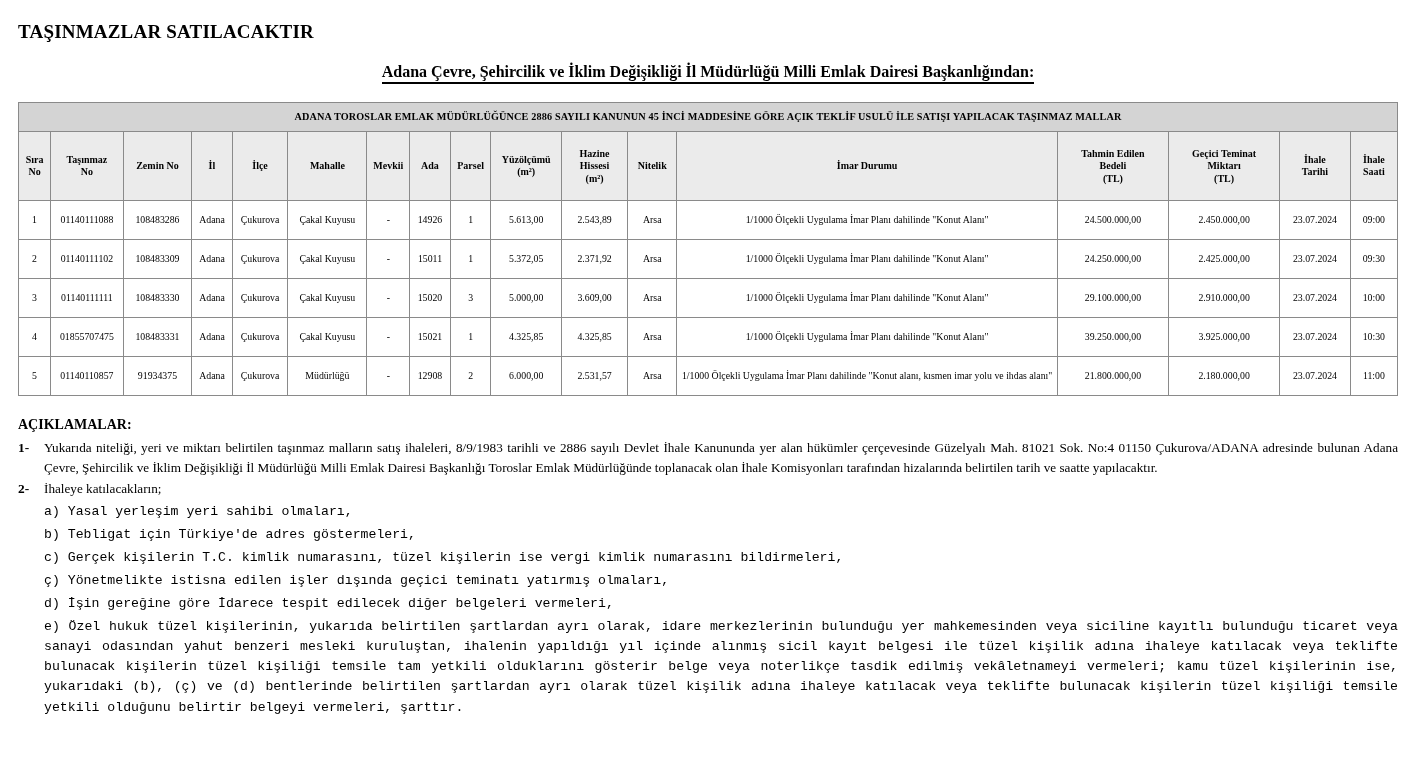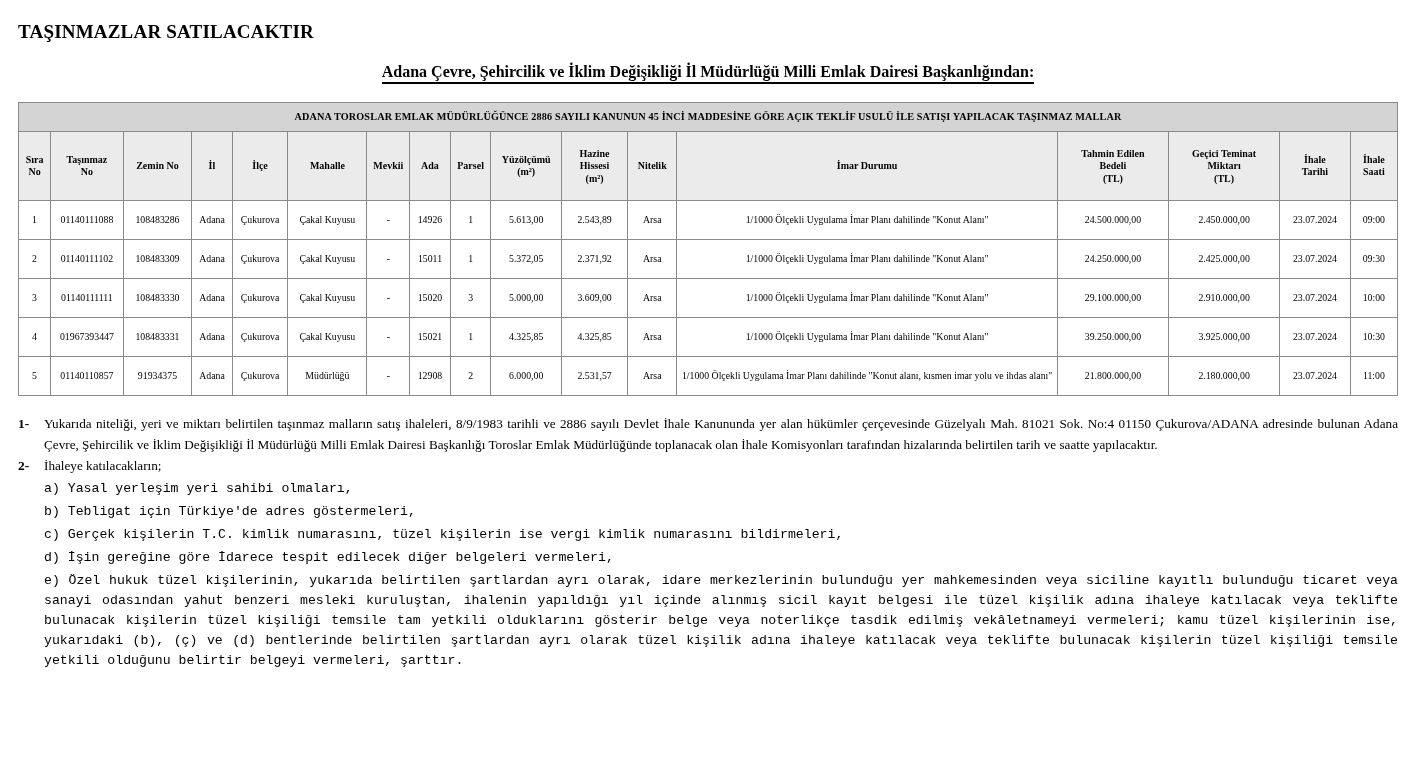--- a/index.html
+++ b/index.html
@@ -242,21 +242,21 @@
           <td>3.609,00</td>
           <td>Arsa</td>
           <td class="imar">1/1000 Ölçekli Uygulama İmar Planı dahilinde "Konut Alanı"</td>
           <td>29.100.000,00</td>
           <td>2.910.000,00</td>
           <td>23.07.2024</td>
           <td>10:00</td>
         </tr>
         <tr>
           <td>4</td>
-          <td>01967393447</td>
+          <td>01855707475</td>
           <td>108483331</td>
           <td>Adana</td>
           <td>Çukurova</td>
           <td>Çakal Kuyusu</td>
           <td>-</td>
           <td>15021</td>
           <td>1</td>
           <td>4.325,85</td>
           <td>4.325,85</td>
           <td>Arsa</td>
@@ -283,36 +283,38 @@
           <td>21.800.000,00</td>
           <td>2.180.000,00</td>
           <td>23.07.2024</td>
           <td>11:00</td>
         </tr>
       </tbody>
     </table>
   </div>
 
   <div class="explain">
+    <div class="explain-title">AÇIKLAMALAR:</div>
 
     <div class="num-item">
       <div class="num-marker">1-</div>
       <div class="num-body justified">
         <p>Yukarıda niteliği, yeri ve miktarı belirtilen taşınmaz malların satış ihaleleri, 8/9/1983 tarihli ve 2886 sayılı Devlet İhale Kanununda yer alan hükümler çerçevesinde Güzelyalı Mah. 81021 Sok. No:4 01150 Çukurova/ADANA adresinde bulunan Adana Çevre, Şehircilik ve İklim Değişikliği İl Müdürlüğü Milli Emlak Dairesi Başkanlığı Toroslar Emlak Müdürlüğünde toplanacak olan İhale Komisyonları tarafından hizalarında belirtilen tarih ve saatte yapılacaktır.</p>
       </div>
     </div>
 
     <div class="num-item">
       <div class="num-marker">2-</div>
       <div class="num-body">
         <div>İhaleye katılacakların;</div>
         <ul class="sub-list">
           <li>a) Yasal yerleşim yeri sahibi olmaları,</li>
           <li>b) Tebligat için Türkiye'de adres göstermeleri,</li>
           <li>c) Gerçek kişilerin T.C. kimlik numarasını, tüzel kişilerin ise vergi kimlik numarasını bildirmeleri,</li>
+          <li>ç) Yönetmelikte istisna edilen işler dışında geçici teminatı yatırmış olmaları,</li>
           <li>d) İşin gereğine göre İdarece tespit edilecek diğer belgeleri vermeleri,</li>
           <li class="block">e) Özel hukuk tüzel kişilerinin, yukarıda belirtilen şartlardan ayrı olarak, idare merkezlerinin bulunduğu yer mahkemesinden veya siciline kayıtlı bulunduğu ticaret veya sanayi odasından yahut benzeri mesleki kuruluştan, ihalenin yapıldığı yıl içinde alınmış sicil kayıt belgesi ile tüzel kişilik adına ihaleye katılacak veya teklifte bulunacak kişilerin tüzel kişiliği temsile tam yetkili olduklarını gösterir belge veya noterlikçe tasdik edilmiş vekâletnameyi vermeleri; kamu tüzel kişilerinin ise, yukarıdaki (b), (ç) ve (d) bentlerinde belirtilen şartlardan ayrı olarak tüzel kişilik adına ihaleye katılacak veya teklifte bulunacak kişilerin tüzel kişiliği temsile yetkili olduğunu belirtir belgeyi vermeleri, şarttır.</li>
         </ul>
       </div>
     </div>
   </div>
 
 </div>
 
 </body></html>

